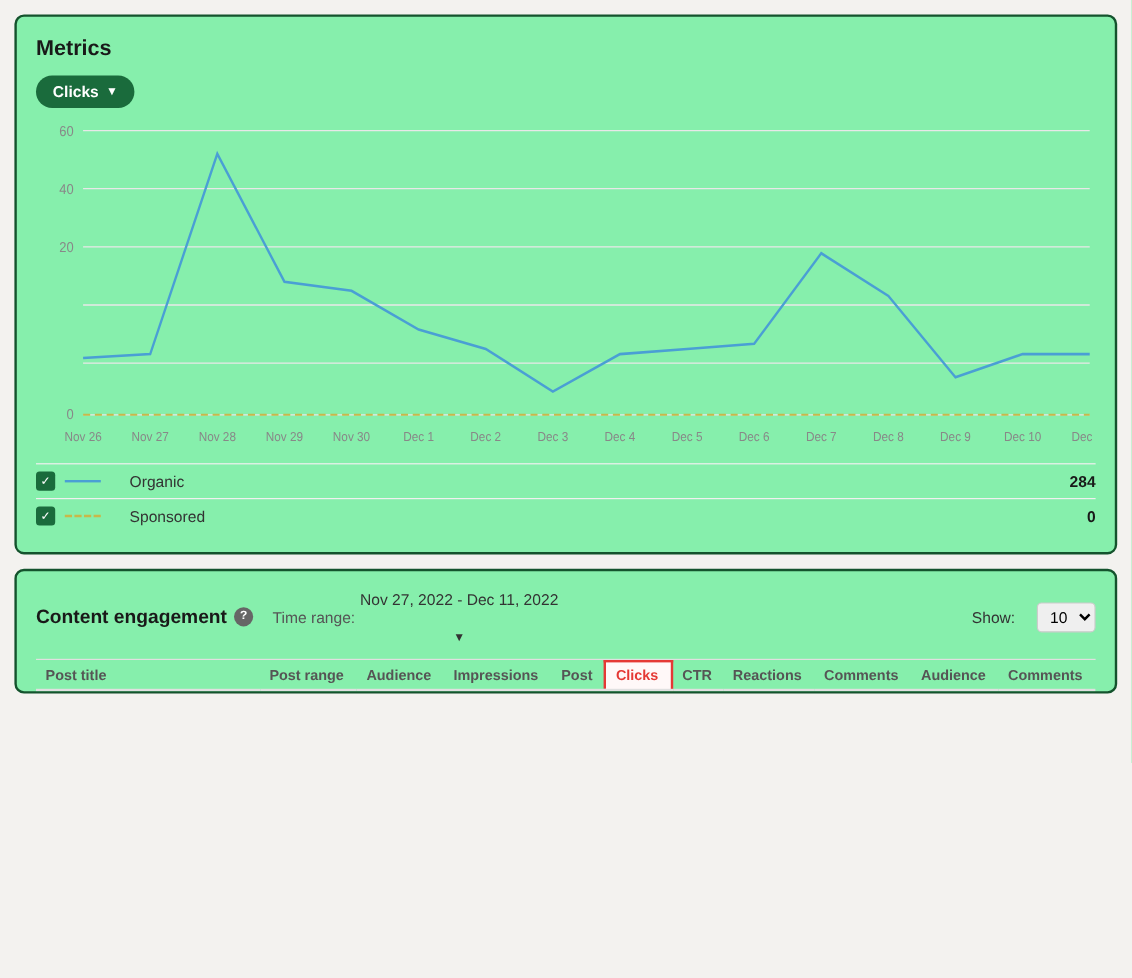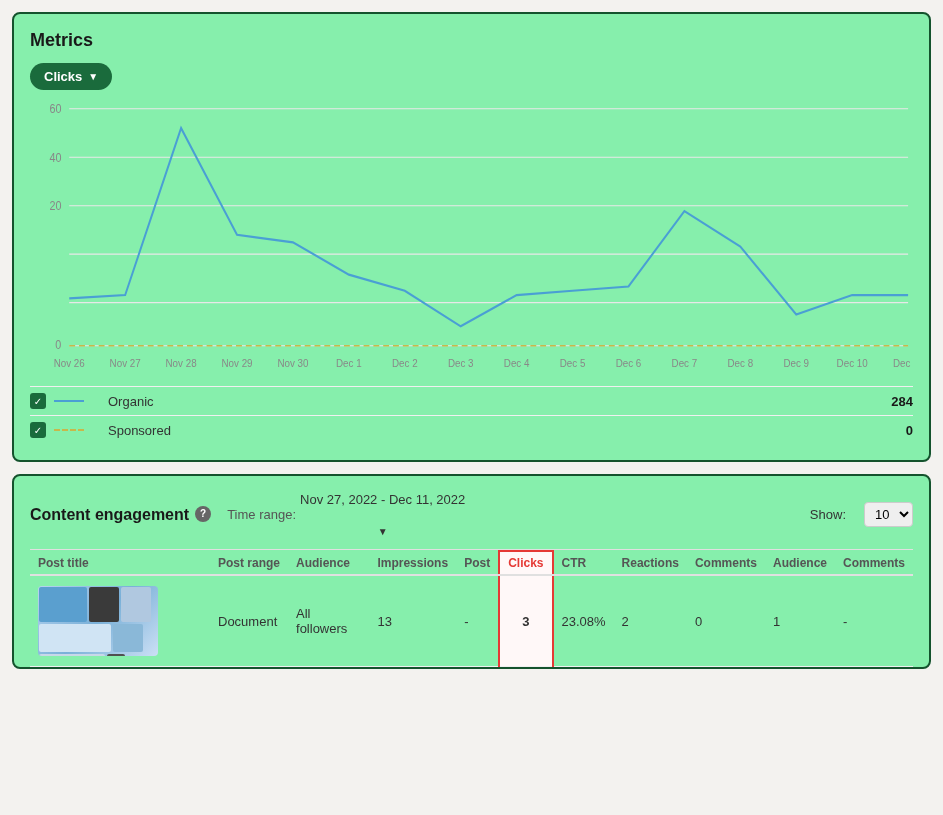--- a/index.html
+++ b/index.html
@@ -280,40 +280,17 @@
           <th style="border-left:2px solid #e53935;border-right:2px solid #e53935;border-top:2px solid #e53935;background:#fff8f8;color:#e53935;">Clicks</th>
           <th>CTR</th>
           <th>Reactions</th>
           <th>Comments</th>
           <th>Audience</th>
           <th>Comments</th>
         </tr>
       </thead>
       <tbody>
 
-        <tr>
-          <td>
-            <div style="width:120px;height:70px;background:linear-gradient(135deg,#b8d4f0,#7ab0d8,#cce0f5);border-radius:4px;display:flex;flex-wrap:wrap;overflow:hidden;">
-              <div style="width:40%;height:50%;background:#5a9fcf;margin:1px;border-radius:2px;"></div>
-              <div style="width:25%;height:50%;background:#3a3a3a;margin:1px;border-radius:2px;"></div>
-              <div style="width:25%;height:50%;background:#b0c8e0;margin:1px;border-radius:2px;"></div>
-              <div style="width:60%;height:40%;background:#d0e4f4;margin:1px;border-radius:2px;"></div>
-              <div style="width:25%;height:40%;background:#8ab8d8;margin:1px;border-radius:2px;"></div>
-              <div style="width:55%;height:30%;background:#c8d8e8;margin:1px;border-radius:2px;"></div>
-              <div style="width:15%;height:30%;background:#505050;margin:1px;border-radius:2px;"></div>
-            </div>
-          </td>
-          <td>Document</td>
-          <td>All followers</td>
-          <td>13</td>
-          <td>-</td>
-          <td style="border-left:2px solid #e53935;border-right:2px solid #e53935;background:#fff8f8;text-align:center;font-weight:600;">3</td>
-          <td>23.08%</td>
-          <td>2</td>
-          <td>0</td>
-          <td>1</td>
-          <td>-</td>
-        </tr>
 
       </tbody>
     </table>
   </div>
 </div>
 
 </body></html>

